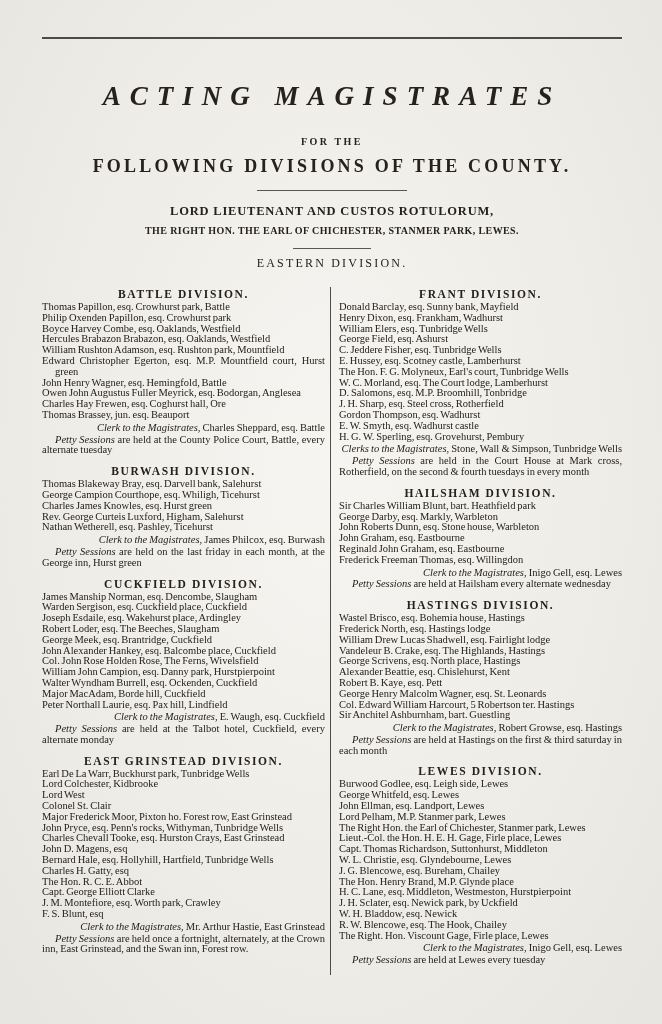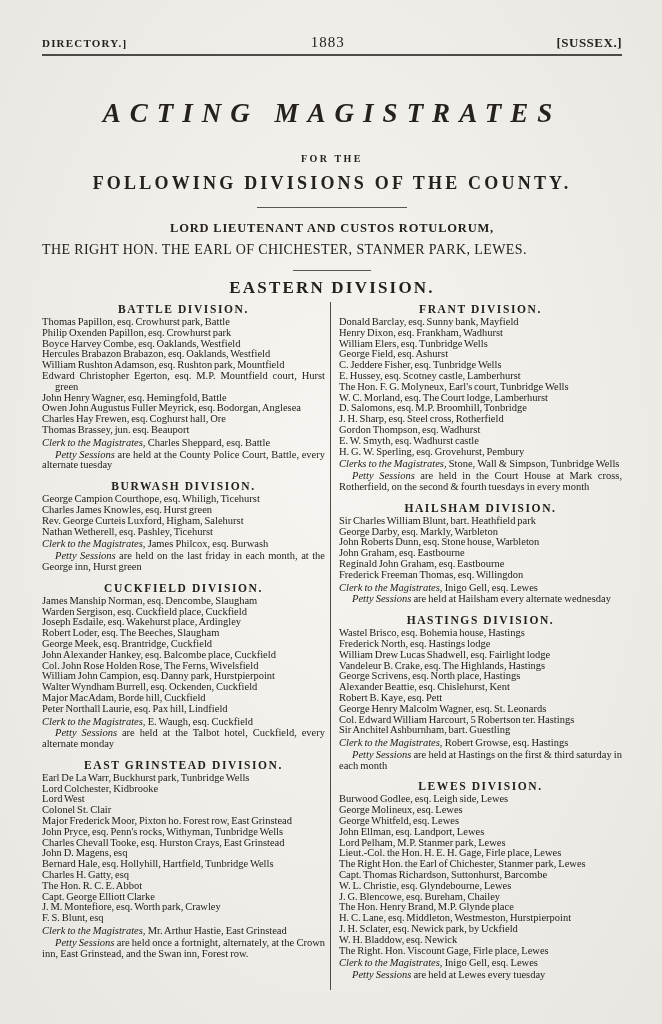--- a/index.html
+++ b/index.html
@@ -25,46 +25,41 @@
   .rh-left{font-size:11px;font-weight:bold;letter-spacing:1.2px;}
   .rh-center{font-size:15px;letter-spacing:1px;transform:translateX(-14px);}
   .rh-right{font-size:13px;font-weight:bold;letter-spacing:.5px;}
   .head-rule{border:0;border-top:2px solid var(--rule);margin:3px 0 0;opacity:.85;}
   
   .title-main{text-align:center;font-size:27px;letter-spacing:9px;margin-top:42px;white-space:nowrap;}
   .title-forthe{text-align:center;font-size:10px;font-weight:bold;letter-spacing:2.5px;margin-top:24px;}
   .title-sub{text-align:center;font-size:18px;letter-spacing:3.2px;margin-top:9px;white-space:nowrap;}
   .rule-short{width:150px;border:0;border-top:1.5px solid var(--rule);margin:13px auto 0;opacity:.8;}
   .custos1{text-align:center;font-weight:bold;font-size:12.5px;letter-spacing:.8px;margin-top:13px;}
-  .custos2{text-align:left;font-weight:normal;font-size:14px;letter-spacing:.4px;margin-top:6px;}
+  .custos2{text-align:center;font-weight:bold;font-size:10px;letter-spacing:.4px;margin-top:6px;}
   .rule-tiny{width:78px;border:0;border-top:1.5px solid var(--rule);margin:12px auto 0;opacity:.8;}
-  .section-heading{text-align:center;font-size:17px;letter-spacing:2.2px;margin:7px 0 2px;font-weight:bold;}
+  .section-heading{text-align:center;font-size:12px;letter-spacing:2.2px;margin:7px 0 14px;font-weight:normal;}
   
   .columns{display:flex;align-items:stretch;}
   .col{width:288px;box-sizing:border-box;}
   .col-left{padding-right:5px;}
   .col-divider{width:1px;background:var(--rule);opacity:.85;margin:2px 2px 0 0;}
   .col-right{padding-left:6px;flex:1;}
   .division{margin-bottom:9px;}
   .div-heading{text-align:center;font-size:11.5px;font-weight:bold;letter-spacing:1.6px;margin:3px 0 2px;}
   .entry{margin:0;font-size:10.5px;line-height:10.8px;padding-left:13px;text-indent:-13px;text-align:justify;word-spacing:-0.8px;}
-  .clerk-line{margin:2px 0 0;font-size:10.5px;line-height:10.8px;padding-left:13px;text-indent:-13px;word-spacing:-0.5px;}
+  .clerk-line{margin:2px 0 0;font-size:10.5px;line-height:10.8px;padding-left:13px;text-indent:-13px;word-spacing:-0.5px;text-align:right;}
   .petty-line{margin:1px 0 0;font-size:10.5px;line-height:10.8px;text-indent:13px;text-align:justify;word-spacing:-0.5px;}
   .ital{font-style:italic;}
 </style>
 </head>
 <body>
 
 <div class="page">
 
-  <header class="running-head">
-    <span class="rh-left">DIRECTORY.]</span>
-    <span class="rh-center">1883</span>
-    <span class="rh-right">[SUSSEX.]</span>
-  </header>
   <hr class="head-rule">
 
   <h1 class="title-main" style="margin-bottom:0;font-weight:bold;font-style:italic;">ACTING MAGISTRATES</h1>
   <div class="title-forthe">FOR THE</div>
   <h2 class="title-sub" style="font-weight:bold;margin-bottom:0;">FOLLOWING DIVISIONS OF THE COUNTY.</h2>
 
   <hr class="rule-short">
 
   <div class="custos1">LORD LIEUTENANT AND CUSTOS ROTULORUM,</div>
   <div class="custos2">THE RIGHT HON. THE EARL OF CHICHESTER, STANMER PARK, LEWES.</div>
@@ -91,20 +86,21 @@
             <p class="entry">Charles Hay Frewen, esq. Coghurst hall, Ore</p>
             <p class="entry">Thomas Brassey, jun. esq. Beauport</p>
           </div>
         <p class="clerk-line"><span class="ital">Clerk to the Magistrates,</span><span> Charles Sheppard, esq. Battle</span></p>
         <p class="petty-line"><span class="ital">Petty Sessions</span><span> are held at the County Police Court, Battle, every alternate tuesday</span></p>
       </section>
 
       <section class="division">
         <h4 class="div-heading">BURWASH DIVISION.</h4>
         <div>
+            <p class="entry">Thomas Blakeway Bray, esq. Darvell bank, Salehurst</p>
             <p class="entry">George Campion Courthope, esq. Whiligh, Ticehurst</p>
             <p class="entry">Charles James Knowles, esq. Hurst green</p>
             <p class="entry">Rev. George Curteis Luxford, Higham, Salehurst</p>
             <p class="entry">Nathan Wetherell, esq. Pashley, Ticehurst</p>
           </div>
         <p class="clerk-line"><span class="ital">Clerk to the Magistrates,</span><span> James Philcox, esq. Burwash</span></p>
         <p class="petty-line"><span class="ital">Petty Sessions</span><span> are held on the last friday in each month, at the George inn, Hurst green</span></p>
       </section>
 
       <section class="division">
@@ -204,33 +200,33 @@
             <p class="entry">Sir Anchitel Ashburnham, bart. Guestling</p>
           </div>
         <p class="clerk-line"><span class="ital">Clerk to the Magistrates,</span><span> Robert Growse, esq. Hastings</span></p>
         <p class="petty-line"><span class="ital">Petty Sessions</span><span> are held at Hastings on the first &amp; third saturday in each month</span></p>
       </section>
 
       <section class="division">
         <h4 class="div-heading">LEWES DIVISION.</h4>
         <div>
             <p class="entry">Burwood Godlee, esq. Leigh side, Lewes</p>
-            <p class="entry">George Molineux, esq. Lewes</p>
             <p class="entry">George Whitfeld, esq. Lewes</p>
             <p class="entry">John Ellman, esq. Landport, Lewes</p>
             <p class="entry">Lord Pelham, M.P. Stanmer park, Lewes</p>
+            <p class="entry">The Right Hon. the Earl of Chichester, Stanmer park, Lewes</p>
             <p class="entry">Lieut.-Col. the Hon. H. E. H. Gage, Firle place, Lewes</p>
-            <p class="entry">The Right Hon. the Earl of Chichester, Stanmer park, Lewes</p>
-            <p class="entry">Capt. Thomas Richardson, Suttonhurst, Barcombe</p>
+            <p class="entry">Capt. Thomas Richardson, Suttonhurst, Middleton</p>
             <p class="entry">W. L. Christie, esq. Glyndebourne, Lewes</p>
             <p class="entry">J. G. Blencowe, esq. Bureham, Chailey</p>
             <p class="entry">The Hon. Henry Brand, M.P. Glynde place</p>
             <p class="entry">H. C. Lane, esq. Middleton, Westmeston, Hurstpierpoint</p>
             <p class="entry">J. H. Sclater, esq. Newick park, by Uckfield</p>
             <p class="entry">W. H. Bladdow, esq. Newick</p>
+            <p class="entry">R. W. Blencowe, esq. The Hook, Chailey</p>
             <p class="entry">The Right. Hon. Viscount Gage, Firle place, Lewes</p>
           </div>
         <p class="clerk-line"><span class="ital">Clerk to the Magistrates,</span><span> Inigo Gell, esq. Lewes</span></p>
         <p class="petty-line"><span class="ital">Petty Sessions</span><span> are held at Lewes every tuesday</span></p>
       </section>
 
     </div>
   </div>
 </div>
 

